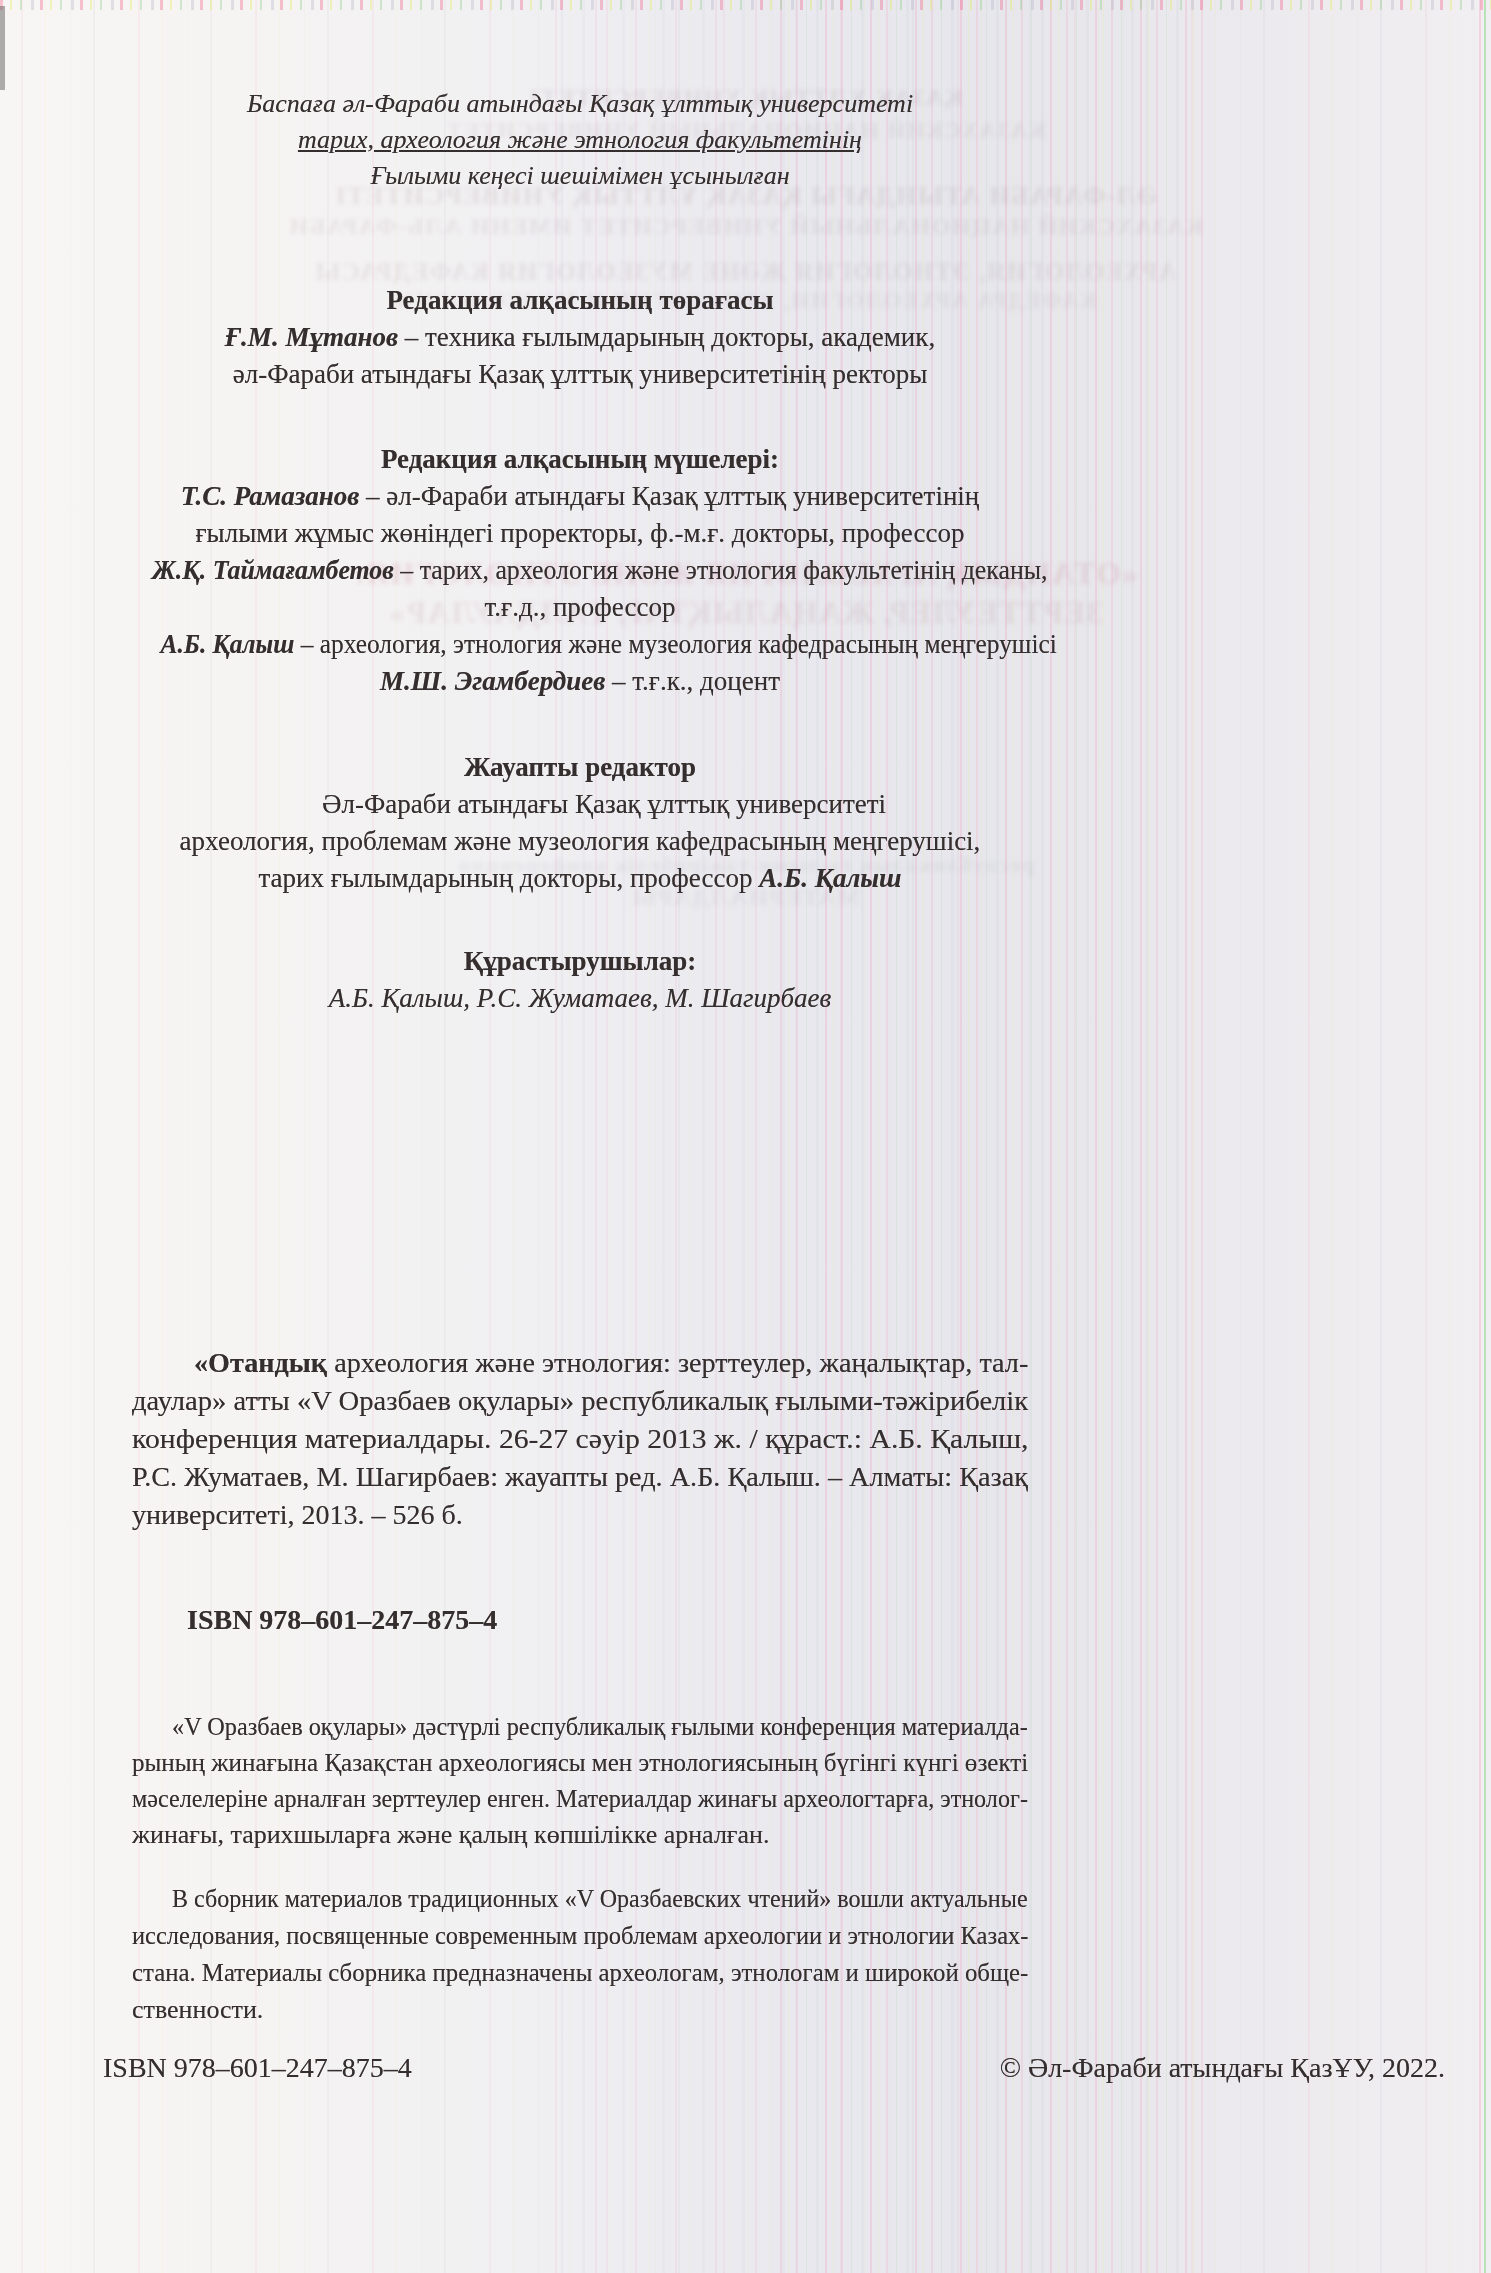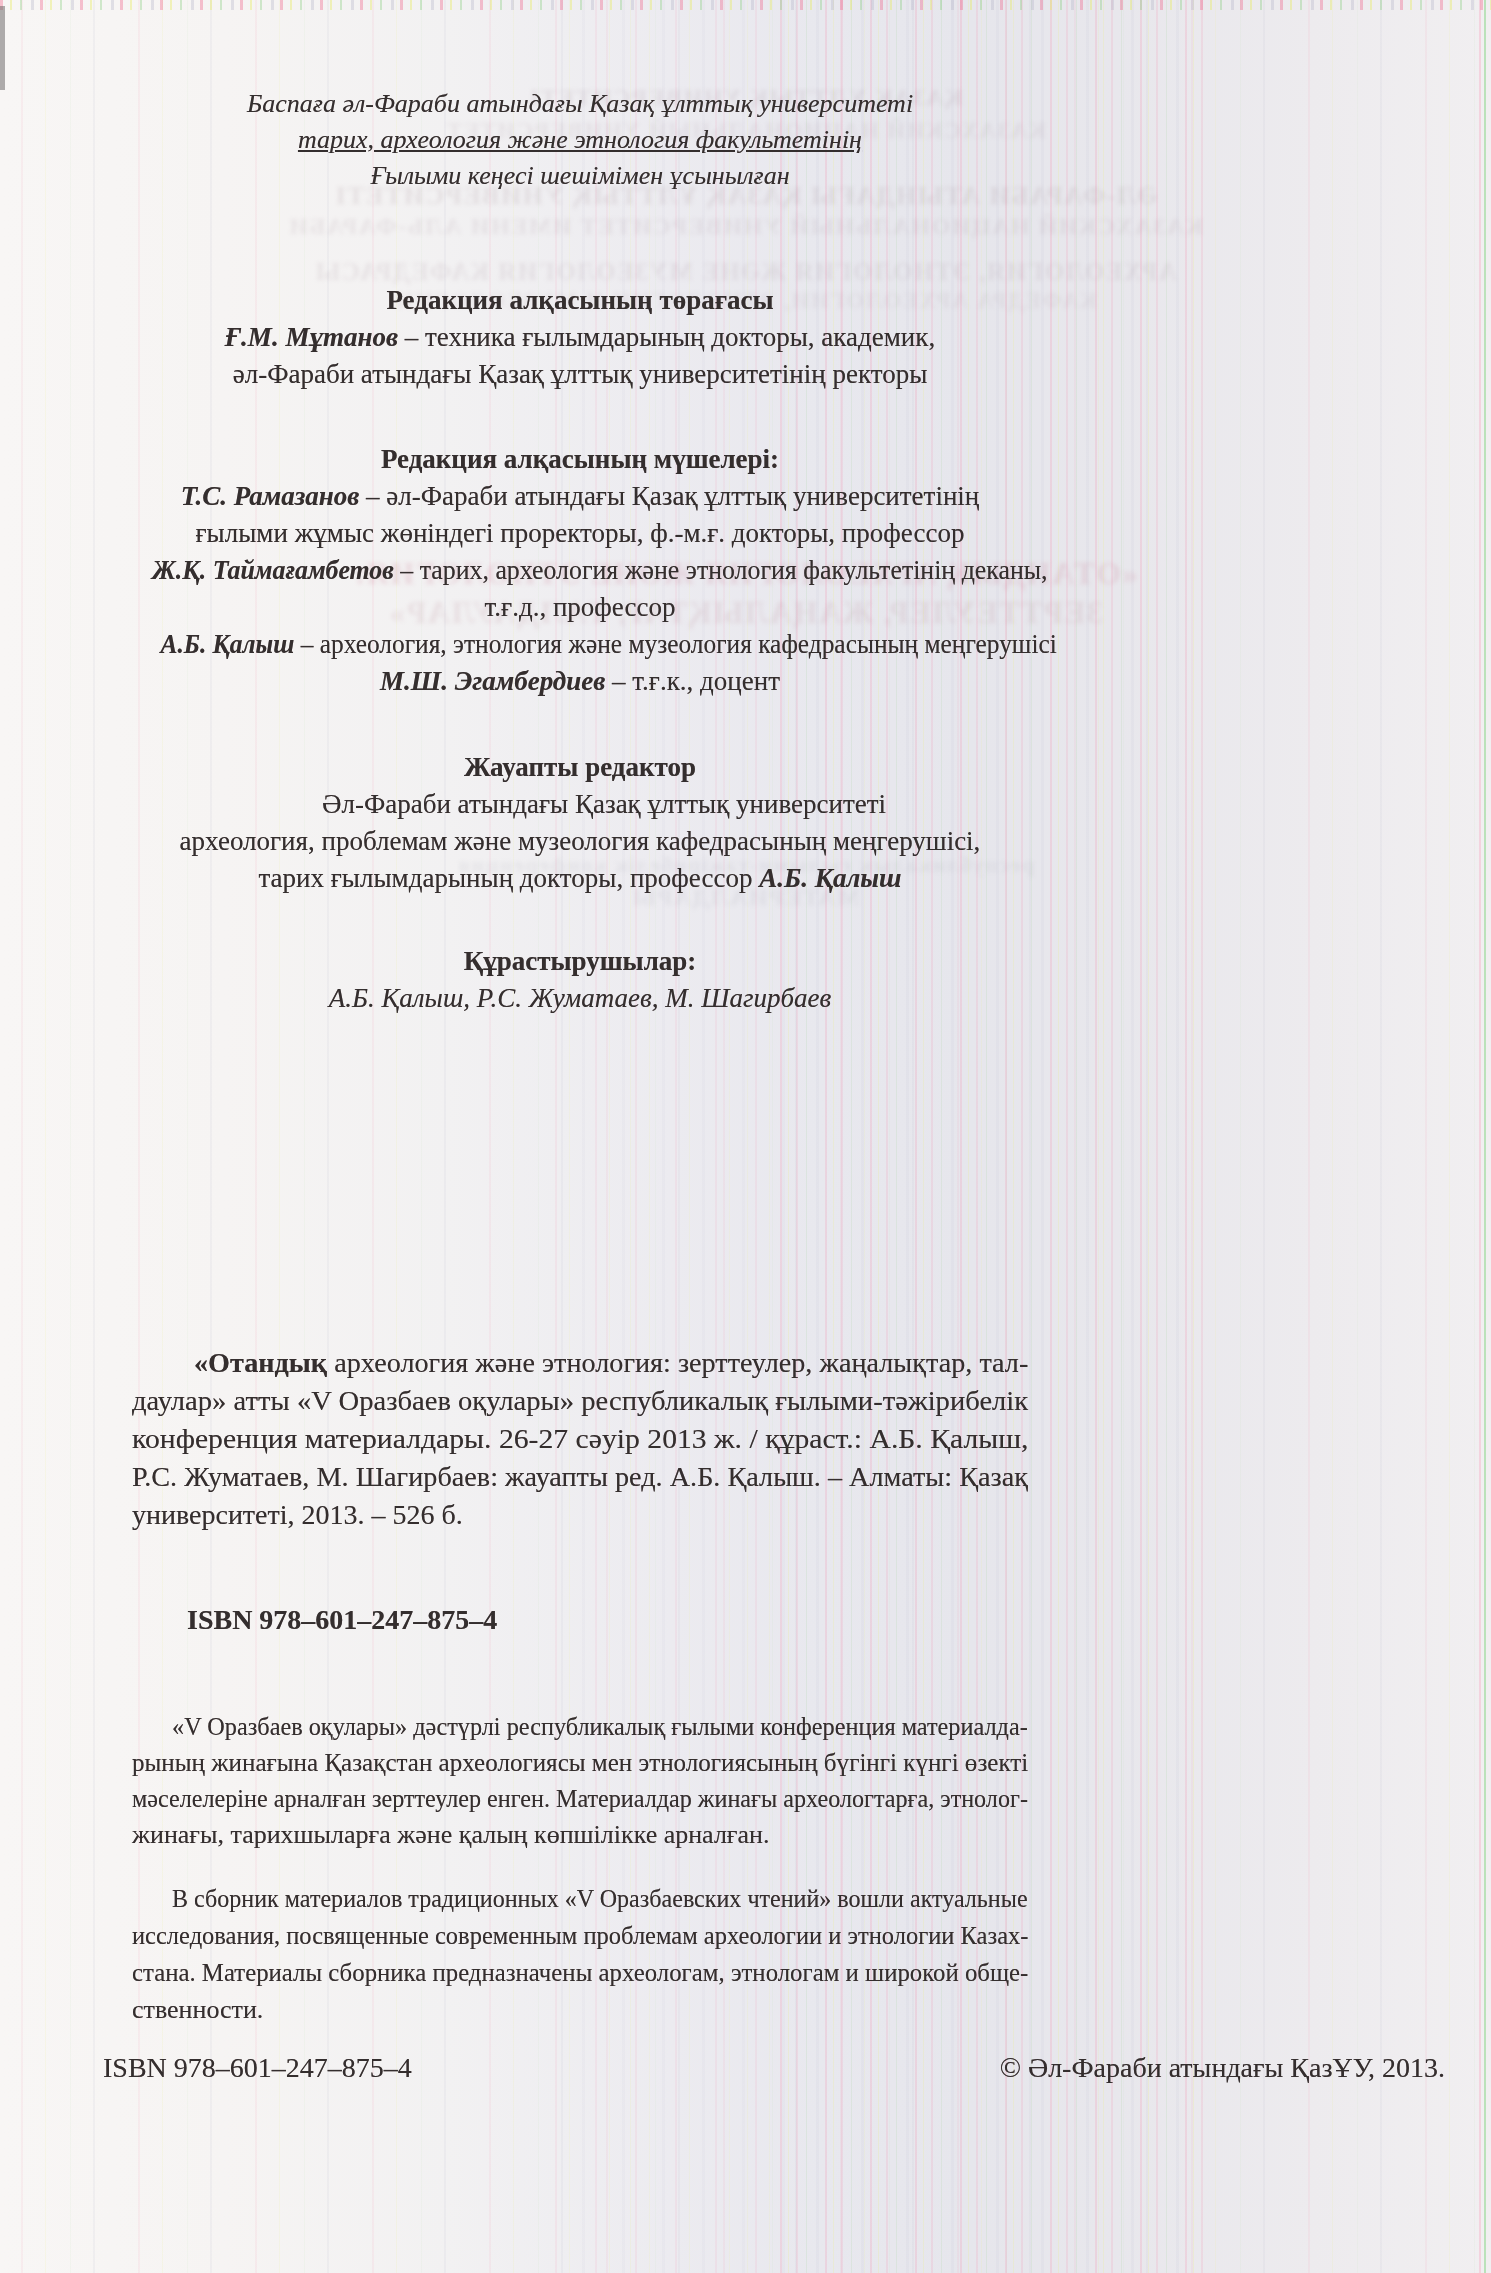--- a/index.html
+++ b/index.html
@@ -189,16 +189,16 @@
       <div class="jl fitline ind40"><span class="fi" style="transform: scaleX(0.925405);">В сборник материалов традиционных «V Оразбаевских чтений» вошли актуальные</span></div>
       <div class="jl fitline"><span class="fi" style="transform: scaleX(0.942166);">исследования, посвященные современным проблемам археологии и этнологии Казах-</span></div>
       <div class="jl fitline"><span class="fi" style="transform: scaleX(0.954207);">стана. Материалы сборника предназначены археологам, этнологам и широкой обще-</span></div>
       <div class="jl fitline shrink-only"><span class="fi" style="transform: scaleX(1);">ственности.</span></div>
     </div>
 
   </div>
 
   <div class="bottom-row">
     <span>ISBN 978–601–247–875–4</span>
-    <span>© Әл-Фараби атындағы ҚазҰУ, 2013.</span>
+    <span>© Әл-Фараби атындағы ҚазҰУ, 2022.</span>
   </div>
 
 </div>
 
 </body></html>

